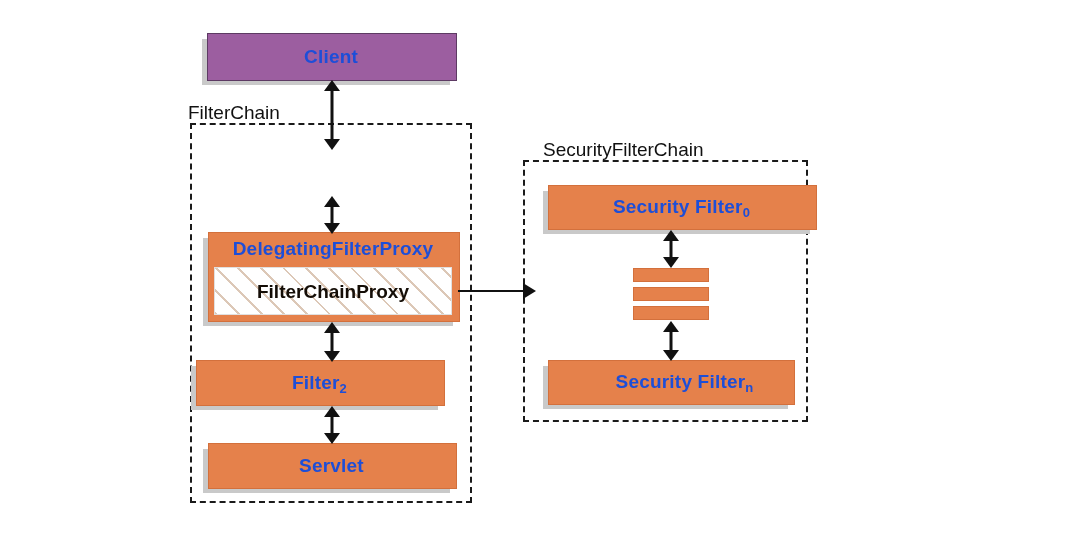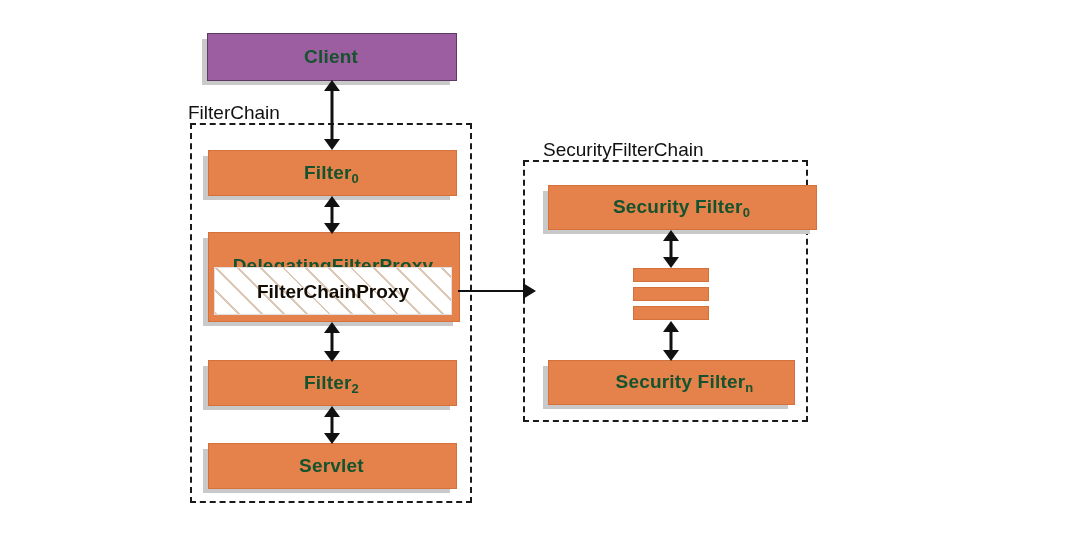--- a/index.html
+++ b/index.html
@@ -32,21 +32,21 @@
     letter-spacing: 0px;
   }
 
   
   .node {
     position: absolute;
     box-sizing: border-box;
     display: flex;
     align-items: center;
     justify-content: center;
-    color: #14532d;
+    color: #1d4ed8;
     font-weight: bold;
     letter-spacing: 0.2px;
     z-index: 3;
   }
   .node .shadow {
     position: absolute;
     left: -5px;
     top: 6px;
     width: 100%;
     height: 100%;
@@ -171,49 +171,44 @@
     <span class="face"></span>
     <span class="node-label">Client</span>
   </div>
 
   <div class="arrow-v" style="left:323px; top:80px; width:18px; height:70px;">
     <span class="head-up"></span>
     <span class="stem" style="top:8px; bottom:8px;"></span>
     <span class="head-dn"></span>
   </div>
 
-  <div class="node node-orange" style="left:208px; top:150px; width:247px; height:44px;">
-    <span class="shadow"></span>
-    <span class="face"></span>
-    <span class="node-label"><span>Filter</span><sub>0</sub></span>
-  </div>
 
   <div class="arrow-v" style="left:323px; top:196px; width:18px; height:38px;">
     <span class="head-up"></span>
     <span class="stem" style="top:8px; bottom:8px;"></span>
     <span class="head-dn"></span>
   </div>
 
   <div class="node node-orange" style="left:208px; top:232px; width:250px; height:88px; align-items:flex-start;">
     <span class="shadow"></span>
     <span class="face"></span>
-    <span class="node-label" style="margin-top:24px;">DelegatingFilterProxy</span>
+    <span class="node-label" style="margin-top:7px;">DelegatingFilterProxy</span>
   </div>
 
   <div class="hatch-box" style="left:214px; top:267px; width:238px; height:48px;">
     <span class="node-label">FilterChainProxy</span>
   </div>
 
   <div class="arrow-v" style="left:323px; top:322px; width:18px; height:40px;">
     <span class="head-up"></span>
     <span class="stem" style="top:8px; bottom:8px;"></span>
     <span class="head-dn"></span>
   </div>
 
-  <div class="node node-orange" style="left:208px; top:360px; width:247px; height:44px;text-align:center;">
+  <div class="node node-orange" style="left:196px; top:360px; width:247px; height:44px;text-align:center;">
     <span class="shadow"></span>
     <span class="face"></span>
     <span class="node-label"><span>Filter</span><sub>2</sub></span>
   </div>
 
   <div class="arrow-v" style="left:323px; top:406px; width:18px; height:38px;">
     <span class="head-up"></span>
     <span class="stem" style="top:8px; bottom:8px;"></span>
     <span class="head-dn"></span>
   </div>

